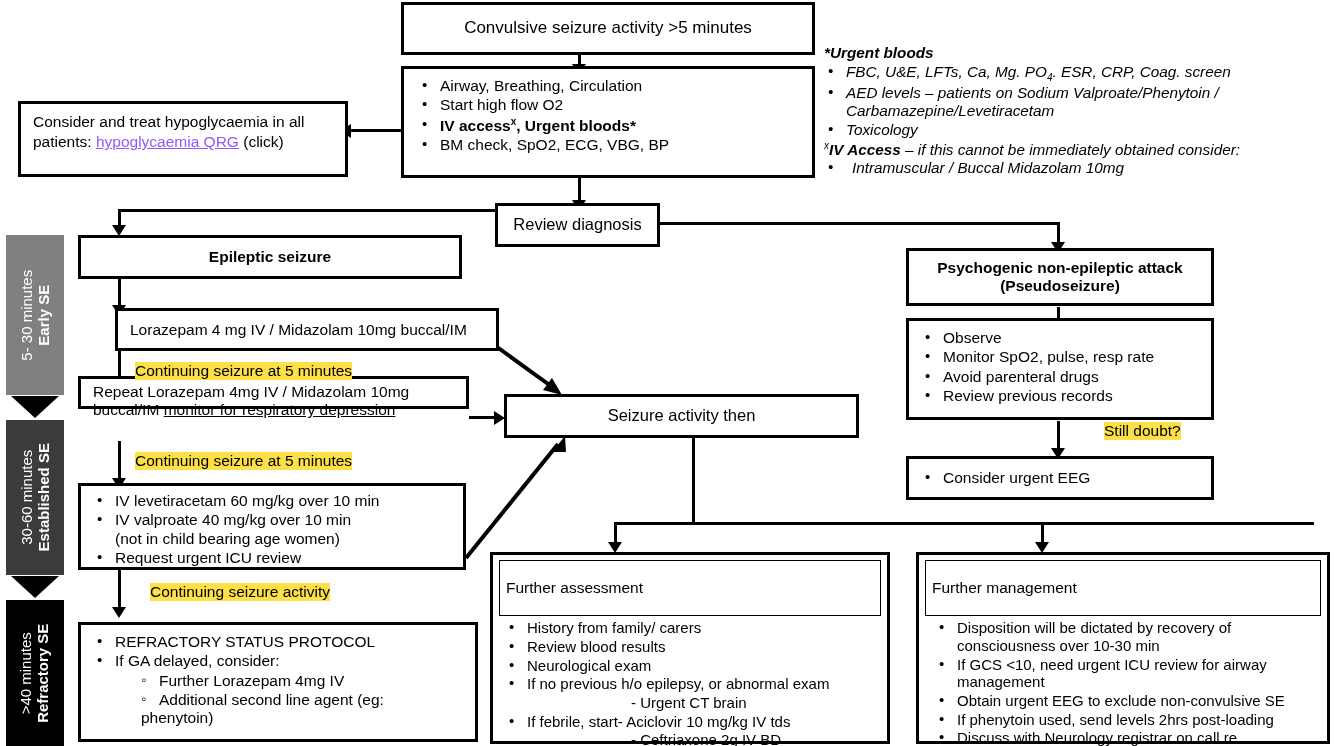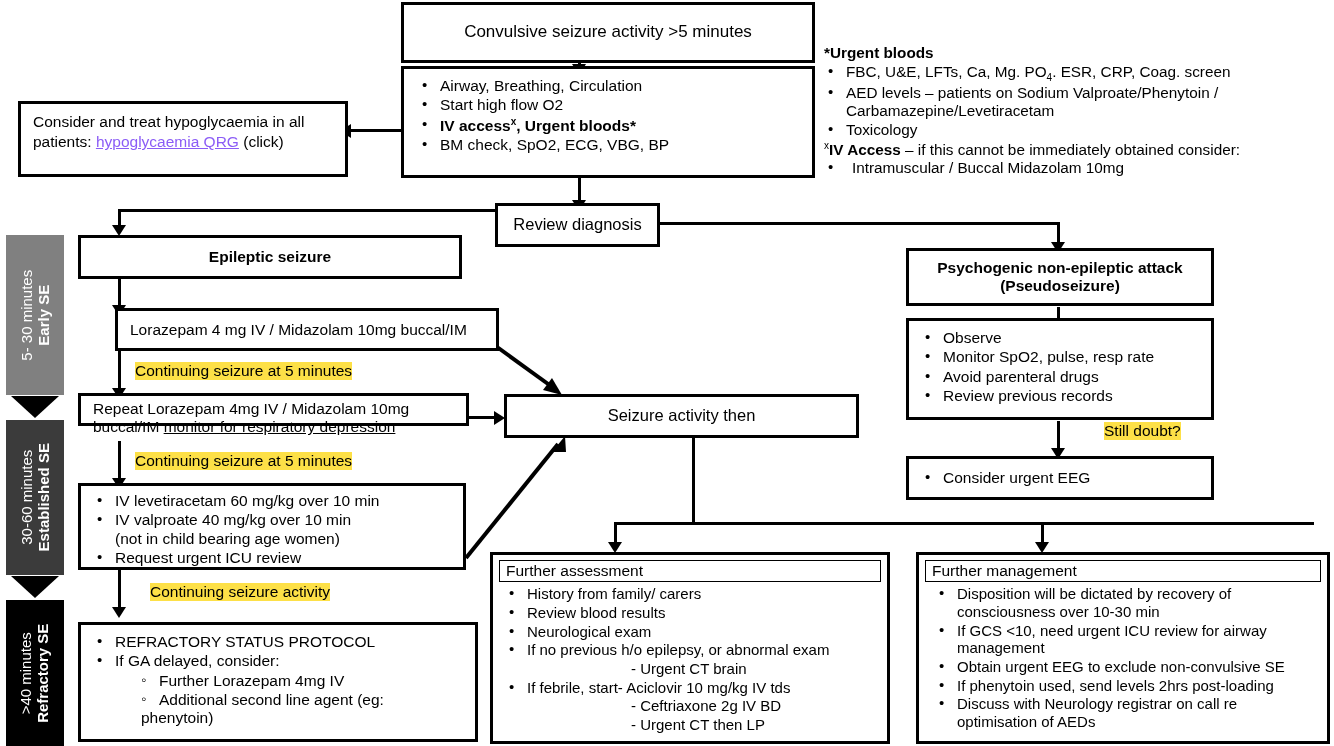--- a/index.html
+++ b/index.html
@@ -49,21 +49,21 @@
     content: "\25E6";
     font-size: 15px;
     left: 4px; top: -1px;
   }
   .sub { font-size: 10px; vertical-align: sub; }
   .sup { font-size: 10px; vertical-align: super; }
   .lnk { color: #8b5cf6; text-decoration: underline; }
   .uline { text-decoration: underline; }
   .hdrline {
     border: 1.5px solid #000;
-    padding: 1px 6px;
+    padding: 18px 6px;
     margin-bottom: 3px;
     font-size: 15.5px;
   }
   
   .ln {
     position: absolute;
     background: #000;
     z-index: 1;
   }
   .arrow-d, .arrow-u, .arrow-l, .arrow-r {
@@ -186,41 +186,41 @@
   </div>
   <div class="bandarrow" style="left:11px; top:576px;"></div>
 
   <div class="band" style="left:6px; top:600px; width:58px; height:146px; background:#000000;">
     <div class="rot">
       <span>&gt;40 minutes</span><br>
       <span class="bold">Refractory SE</span>
     </div>
   </div>
 
-  <div class="box ctr" style="left:401px; top:2px; width:414px; height:61px; font-size:17px;text-align:right;">
+  <div class="box ctr" style="left:401px; top:2px; width:414px; height:53px; font-size:17px;text-align:right;">
     <span>Convulsive seizure activity &gt;5 minutes</span>
   </div>
 
   <div class="box" style="left:401px; top:66px; width:414px; height:112px; padding:8px 20px 0 14px;">
     <ul class="bl">
       <li>Airway, Breathing, Circulation</li>
       <li>Start high flow O2</li>
       <li><span class="bold"><span>IV access</span><span class="sup">x</span><span>, Urgent bloods*</span></span></li>
       <li>BM check, SpO2, ECG, VBG, BP</li>
     </ul>
   </div>
 
   <div class="box" style="left:18px; top:101px; width:330px; height:76px; padding:9px 12px;">
     <div>Consider and treat hypoglycaemia in all</div>
     <div style="margin-top:2px;">
       <span>patients: </span><a class="lnk" href="#">hypoglycaemia QRG</a><span> (click)</span>
     </div>
   </div>
 
-  <div class="sideblock" style="left:824px; top:44px; width:510px;">
+  <div class="sideblock" style="left:824px; top:44px; width:510px;font-style:italic;">
     <div class="bold">*Urgent bloods</div>
     <ul class="bl" style="margin-top:1px;">
       <li><span>FBC, U&amp;E, LFTs, Ca, Mg. PO</span><span class="sub">4</span><span>. ESR, CRP, Coag. screen</span></li>
       <li><span>AED levels – patients on Sodium Valproate/Phenytoin /</span><br><span>Carbamazepine/Levetiracetam</span></li>
       <li>Toxicology</li>
     </ul>
     <div style="margin-top:1px;">
       <span class="sup">x</span><span class="bold">IV Access</span><span> – if this cannot be immediately obtained consider:</span>
     </div>
     <ul class="bl" style="margin-top:1px;">
@@ -235,21 +235,21 @@
   <div class="box ctr" style="left:78px; top:235px; width:384px; height:44px;">
     <span class="bold">Epileptic seizure</span>
   </div>
 
   <div class="box" style="left:78px; top:308px; width:384px; height:43px; padding:10px 0 0 12px;margin-left:37px;">
     <span>Lorazepam 4 mg IV / Midazolam 10mg buccal/IM</span>
   </div>
 
   <div class="freetext" style="left:135px; top:362px;">Continuing seizure at 5 minutes</div>
 
-  <div class="box" style="left:78px; top:393px; width:391px; height:33px; padding:4px 0 0 12px;">
+  <div class="box" style="left:78px; top:376px; width:391px; height:33px; padding:4px 0 0 12px;">
     <div>Repeat Lorazepam 4mg IV / Midazolam 10mg</div>
     <div><span>buccal/IM  </span><span class="uline">monitor for respiratory depression</span></div>
   </div>
 
   <div class="freetext" style="left:135px; top:452px;">Continuing seizure at 5 minutes</div>
 
   <div class="box" style="left:78px; top:483px; width:388px; height:87px; padding:6px 0 0 12px;">
     <ul class="bl">
       <li>IV levetiracetam 60 mg/kg over 10 min</li>
       <li><span>IV valproate 40 mg/kg over 10 min</span><br><span>(not in child bearing age women)</span></li>

